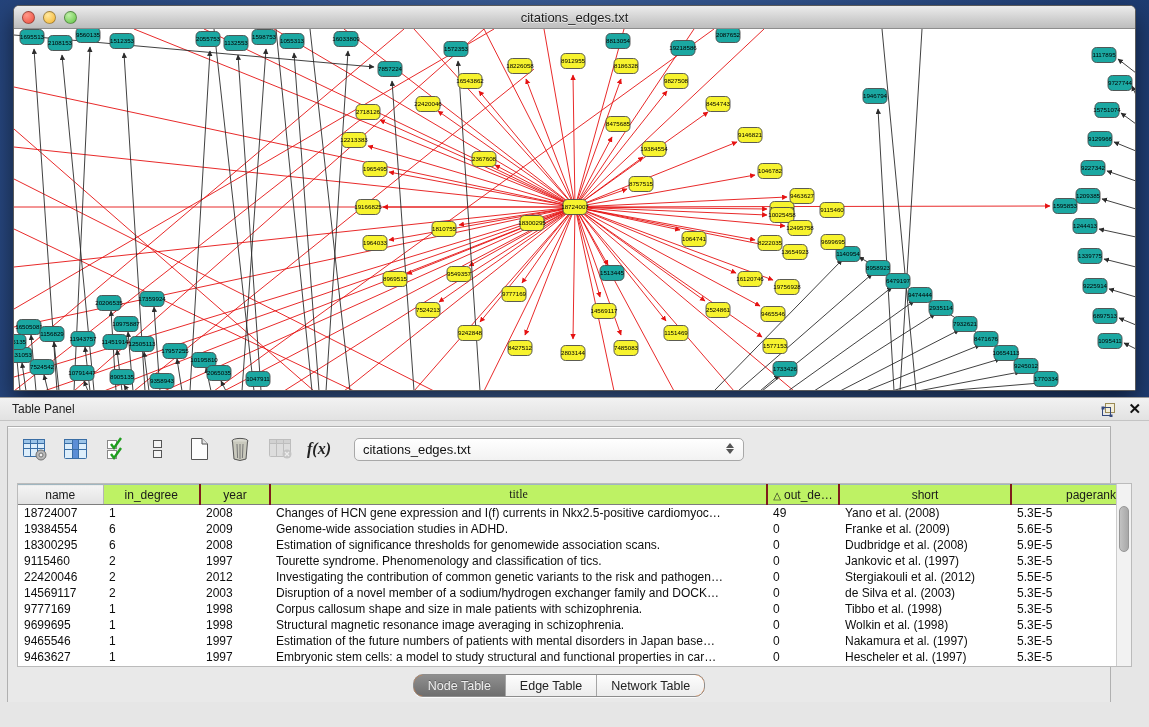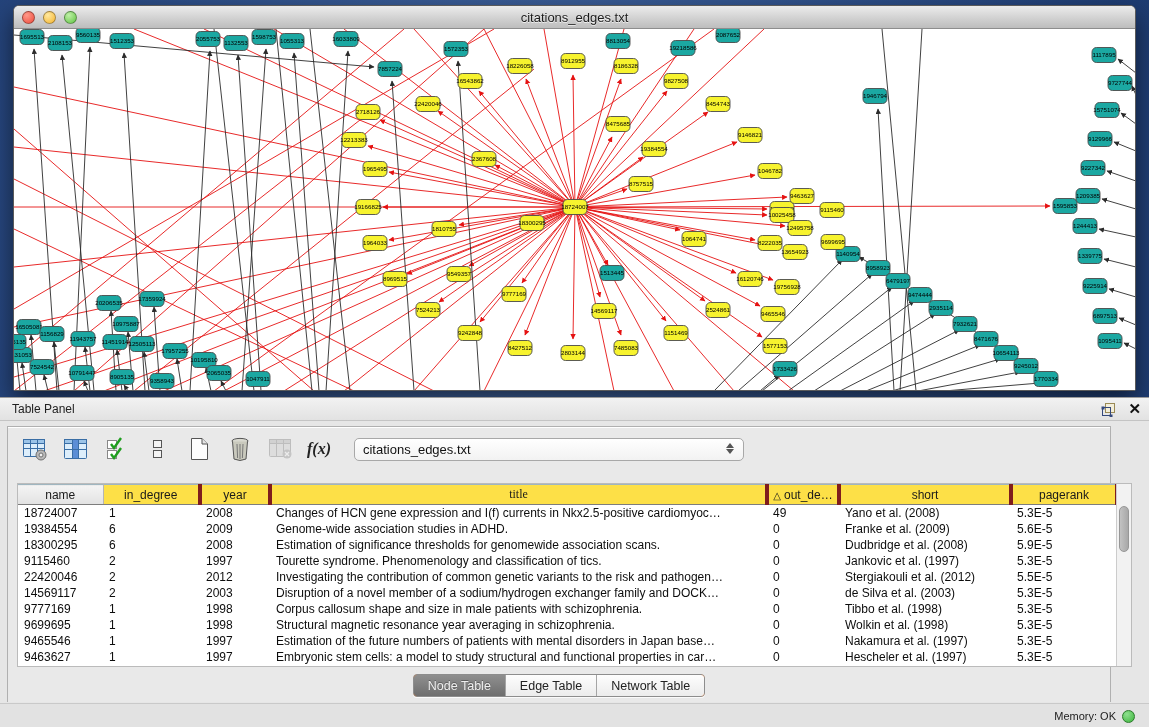--- a/index.html
+++ b/index.html
@@ -49,34 +49,34 @@
   .combo .arrows { position:absolute; right:8px; top:3px; width:9px; }
   .combo .arrows div { width:0; height:0; border-left:4px solid transparent;
     border-right:4px solid transparent; margin:1px 0; }
   .arr-up { border-bottom:5px solid #555; }
   .arr-dn { border-top:5px solid #555; }
 
   .grid-wrap { position:absolute; left:9px; top:56px; width:1115px; height:184px; background:#fff;
     border:1px solid #bbb; }
   table.grid { border-collapse:collapse; table-layout:fixed; width:1099px; font-size:12px;padding-left:20px; }
   table.grid th { height:20px; font-weight:normal; color:#1a1a1a; text-align:center;
-    background:#fde047; border-right:4px solid #7f1d1d; border-bottom:1px solid #7d7d7d;
+    background:#bef264; border-right:2px solid #7f1d1d; border-bottom:1px solid #7d7d7d;
     border-top:1px solid #9fb6c0; overflow:hidden; white-space:nowrap; }
   table.grid th.plain { background:linear-gradient(#f4f4f4,#e2e2e2); border-right:1px solid #b5b5b5; }
   table.grid td { height:16px; padding:0 0 0 6px; color:#0d0d0d; overflow:hidden;
     white-space:nowrap; text-overflow:clip; }
   .sort-tri { font-size:10px; margin-right:3px; }
 
   .vscroll { position:absolute; right:0; top:0; width:15px; height:182px; background:#f2f2f2;
     border-left:1px solid #ccc; }
   .vthumb { position:absolute; left:2px; top:22px; width:10px; height:46px; border-radius:5px;
     background:linear-gradient(90deg,#c2c2c2,#a8a8a8); border:1px solid #979797; }
 
   .tabs-row { position:absolute; left:0; top:247px; width:100%; display:flex; justify-content:center; }
-  .seg { display:flex; border:1px solid #8d8d8d; border-radius:4px; overflow:hidden;
+  .seg { display:flex; border:1px solid #8d8d8d; border-radius:10px; overflow:hidden;
     background:#f97316; box-shadow:0 1px 0 rgba(255,255,255,.8); }
   .seg button { font-family:"Liberation Sans",sans-serif; font-size:12.5px; color:#222;
     background:linear-gradient(#fdfdfd,#ececec); border:none; border-right:1px solid #a5a5a5;
     padding:3px 14px; height:21px; }
   .seg button:last-child { border-right:none; }
   .seg button.active { background:linear-gradient(#8f8f8f,#6e6e6e); color:#efefef;
     text-shadow:0 -1px 0 rgba(0,0,0,.3); }
 
   .statusbar { position:absolute; left:0; top:305px; width:1149px; height:25px;
     border-top:1px solid #c9c9c9; display:flex; justify-content:flex-end;
@@ -753,21 +753,21 @@
     <div class="grid-wrap">
       <table class="grid">
         <thead>
             <tr id="grid-head">
               <th class="plain" style="width: 85px;">name</th>
               <th style="width: 97px;">in_degree</th>
               <th style="width: 70px;">year</th>
               <th style="width: 497px; font-family: Liberation Serif, serif;">title</th>
               <th style="width: 72px;"><span class="sort-tri">△</span>out_de…</th>
               <th style="width: 172px;">short</th>
-              <th style="width: 106px;">pagerank</th>
+              <th style="width: 106px; text-align: right;">pagerank</th>
             </tr>
           </thead>
         <tbody id="grid-body">
             <tr>
               <td>18724007</td>
               <td>1</td>
               <td>2008</td>
               <td>Changes of HCN gene expression and I(f) currents in Nkx2.5-positive cardiomyoc…</td>
               <td>49</td>
               <td>Yano et al. (2008)</td>
@@ -824,21 +824,21 @@
               <td>1998</td>
               <td>Corpus callosum shape and size in male patients with schizophrenia.</td>
               <td>0</td>
               <td>Tibbo et al. (1998)</td>
               <td>5.3E-5</td>
             </tr>
             <tr>
               <td>9699695</td>
               <td>1</td>
               <td>1998</td>
-              <td>Structural magnetic resonance year averaging in schizophrenia.</td>
+              <td>Structural magnetic resonance image averaging in schizophrenia.</td>
               <td>0</td>
               <td>Wolkin et al. (1998)</td>
               <td>5.3E-5</td>
             </tr>
             <tr>
               <td>9465546</td>
               <td>1</td>
               <td>1997</td>
               <td>Estimation of the future numbers of patients with mental disorders in Japan base…</td>
               <td>0</td>
@@ -863,17 +863,13 @@
 
     <div class="tabs-row">
       <div class="seg" id="seg-tabs">
           <button class="active">Node Table</button>
           <button>Edge Table</button>
           <button>Network Table</button>
         </div>
     </div>
   </div>
 
-  <div class="statusbar">
-    <span class="mem-label">Memory: OK</span>
-    <span class="mem-dot"></span>
-  </div>
 </div>
 
 </body></html>

